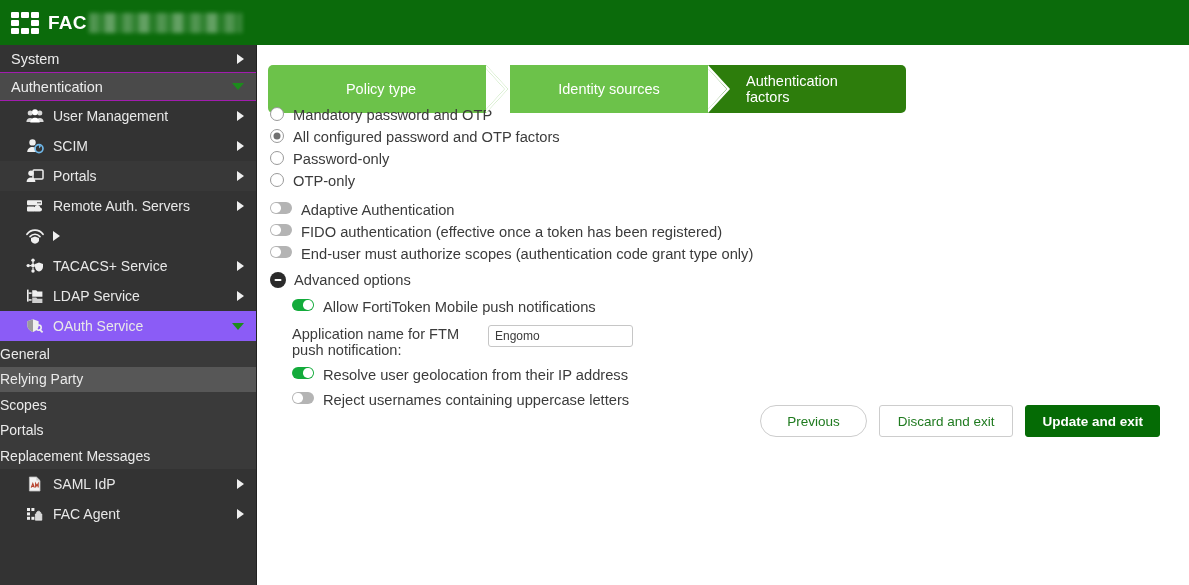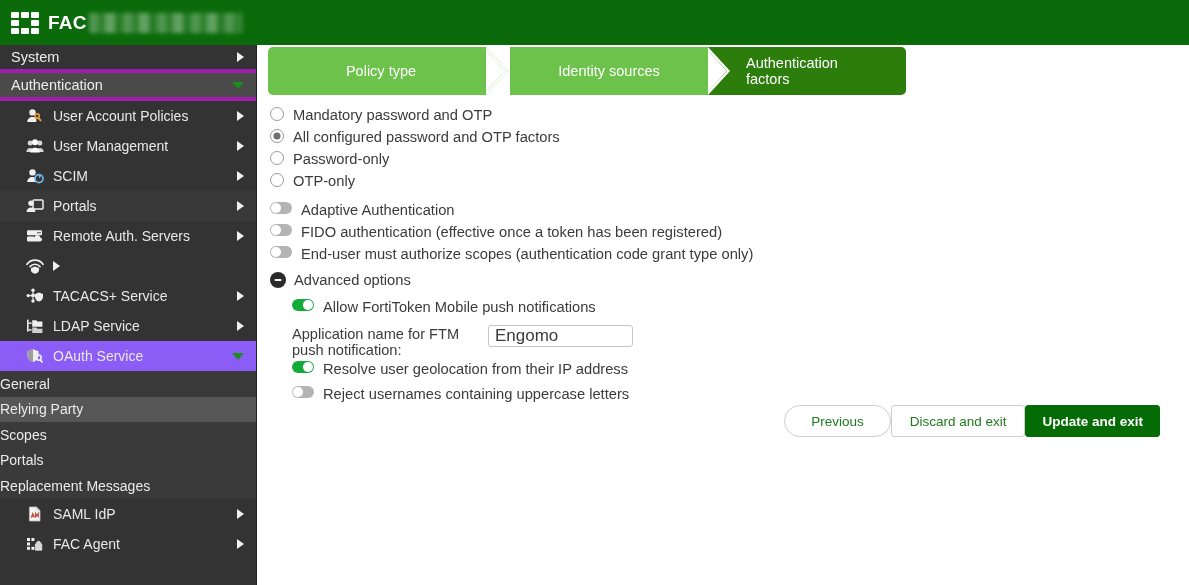--- a/index.html
+++ b/index.html
@@ -61,21 +61,21 @@
     position: absolute; left: 0; top: 45px;
     width: 257px; height: 540px;
     background: #333333;
     overflow: hidden;
     border-right: 1px solid #222;
   }
   .nav-top {
     height: 28px; display: flex; align-items: center;
     padding: 0 12px 0 11px;
     color: #ececec; font-size: 14.5px;
-    border-bottom: 4px solid #a21caf;
+    border-bottom: 1px solid #a21caf;
     cursor: default;
   }
   .nav-top.active { background: #4a4a4a; }
   .nav-top .lbl { flex: 1; }
   .caret-right {
     width: 0; height: 0;
     border-left: 7px solid #f0f0f0;
     border-top: 5px solid transparent;
     border-bottom: 5px solid transparent;
   }
@@ -114,21 +114,21 @@
 
   
   .main {
     position: absolute; left: 258px; top: 45px;
     width: 931px; height: 540px;
     background: #ffffff;
   }
 
   
   .wizard {
-    position: absolute; left: 10px; top: 2px;
+    position: absolute; left: 10px; top: 20px;
     height: 32px; display: flex;
   }
   .step {
     position: relative;
     height: 48px;
     display: flex; align-items: center; justify-content: center;
     color: #ffffff;
     font-size: 14.5px;
     padding: 0 14px;
     background: #6cc24a;
@@ -187,43 +187,43 @@
   .collapse-dot::after {
     content: ""; position: absolute;
     left: 50%; top: 50%; transform: translate(-50%,-50%);
     width: 7px; height: 2px; background: #ffffff; border-radius: 1px;
   }
 
   .sub-rows { margin-left: 22px; }
 
   .ftm-field {
     display: flex; align-items: flex-start;
-    margin-top: 4px; margin-bottom: 3px;
+    margin-top: 4px; margin-bottom: 9px;
   }
   .ftm-label {
     width: 196px;
     color: #3b3b3b; font-size: 14.6px;
     line-height: 16px;
     padding-top: 1px;
   }
   .ftm-input {
     width: 145px; height: 22px;
     border: 1px solid #c6c6c6; border-radius: 3px;
     background: #ffffff;
     padding: 0 6px;
     font-family: "Liberation Sans", sans-serif;
-    font-size: 17px;
+    font-size: 12px;
     color: #3b3b3b;
     outline: none;
   }
 
   
   .btns {
     position: absolute; right: 29px; top: 360px;
-    display: flex; align-items: center; gap: 0;
+    display: flex; align-items: center; gap: 12px;
   }
   .btn {
     height: 32px;
     font-family: "Liberation Sans", sans-serif;
     font-size: 13.5px;
     cursor: pointer;
     background: #ffffff;
     border: 1px solid #cdcdcd;
     color: #1f7a1f;
     padding: 0 18px;
@@ -262,32 +262,20 @@
     <div class="nav-top">
       <span class="lbl">System</span>
       <span class="caret-right"></span>
     </div>
 
     <div class="nav-top active">
       <span class="lbl">Authentication</span>
       <span class="caret-down"></span>
     </div>
 
-    <div class="nav-item">
-      <span class="ico">
-        <svg width="18" height="16" viewBox="0 0 18 16">
-            <circle cx="6.5" cy="4.4" r="3.2" fill="#efefef"></circle>
-            <path d="M1.2 14c0-3 2.4-5 5.3-5 1.5 0 2.9.5 3.8 1.4V14z" fill="#efefef"></path>
-            <path d="M12.2 8.6l3.6 3.6-1.4 1.4-3.6-3.6z" fill="#e8a13a"></path>
-            <circle cx="11.2" cy="8" r="2.1" fill="none" stroke="#e8a13a" stroke-width="1.6"></circle>
-          </svg>
-      </span>
-      <span class="lbl">User Account Policies</span>
-      <span class="caret-right"></span>
-    </div>
 
     <div class="nav-item">
       <span class="ico">
         <svg width="18" height="16" viewBox="0 0 18 16">
             <circle cx="4.2" cy="5" r="2.5" fill="#d8d8d8"></circle>
             <circle cx="13.8" cy="5" r="2.5" fill="#d8d8d8"></circle>
             <circle cx="9" cy="4.3" r="3" fill="#ffffff"></circle>
             <path d="M0.4 14c0-2.4 1.8-4 3.8-4s3.8 1.6 3.8 4z" fill="#d8d8d8"></path>
             <path d="M10 14c0-2.4 1.8-4 3.8-4s3.8 1.6 3.8 4z" fill="#d8d8d8"></path>
             <path d="M4.3 14.6c0-2.9 2.1-4.8 4.7-4.8s4.7 1.9 4.7 4.8z" fill="#ffffff"></path>

